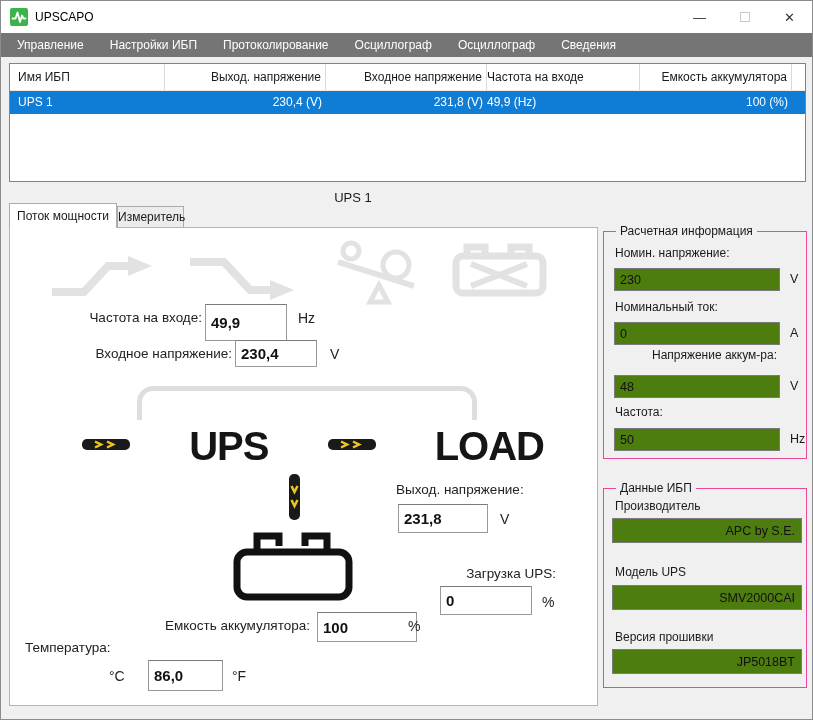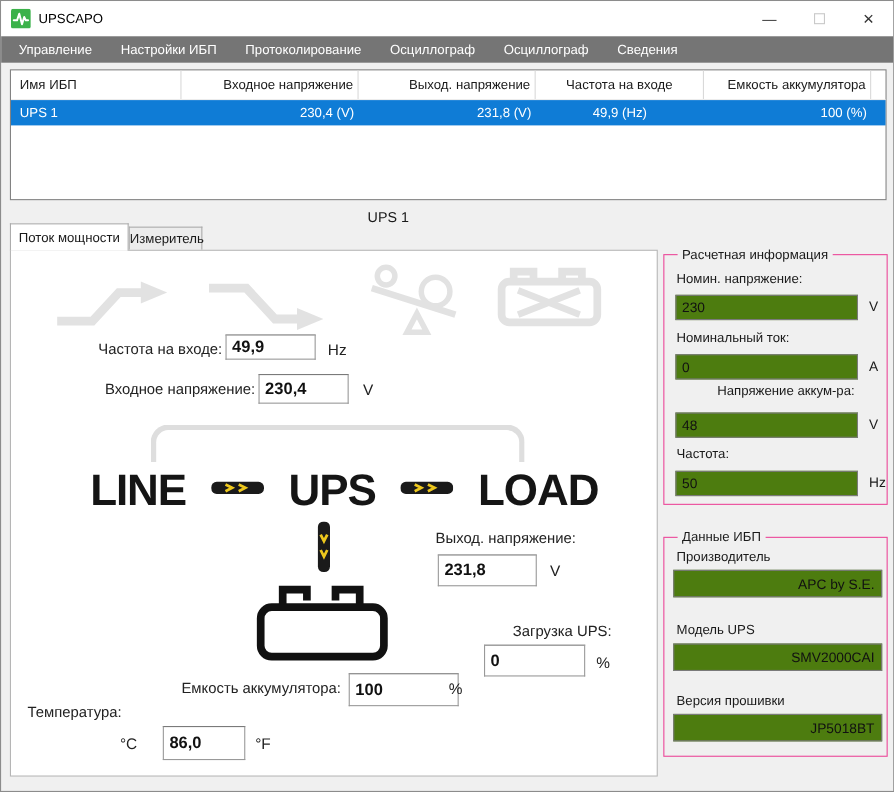--- a/index.html
+++ b/index.html
@@ -24,21 +24,21 @@
   
   .upstable { position:absolute; left:8px; top:62px; width:797px; height:119px;
               background:#ffffff; border:1px solid #828282; }
   .thead { display:flex; height:27px; border-bottom:1px solid #ececec; }
   .th { font-size:12px; color:#1a1a1a; line-height:26px; border-right:1px solid #d9d9d9; }
   .trow { display:flex; height:23px; background:#0f7cd6; }
   .td { font-size:12px; color:#ffffff; line-height:23px; }
   .c1 { width:155px; text-align:left;  padding-left:8px;  }
   .c2 { width:161px; text-align:right; padding-right:4px; }
   .c3 { width:161px; text-align:right; padding-right:4px; }
-  .c4 { width:153px; text-align:center; padding-right:0; }
+  .c4 { width:153px; text-align:left; padding-right:0; }
   .c5 { width:152px; text-align:right; padding-right:4px; }
   
   .upslabel { position:absolute; left:272px; top:189px; width:160px; text-align:center;
               font-size:13px; color:#1a1a1a; }
   .tab { position:absolute; font-size:12px; color:#1a1a1a; text-align:center;
          border:1px solid #acacac; border-bottom:none; }
   .tab.active { left:8px; top:202px; width:108px; height:25px; background:#ffffff;
                 z-index:3; line-height:24px; }
   .tab.inactive { left:116px; top:205px; width:67px; height:22px; background:#ececec;
                   z-index:1; line-height:21px; }
@@ -98,22 +98,22 @@
     <span class="menuitem">Настройки ИБП</span>
     <span class="menuitem">Протоколирование</span>
     <span class="menuitem">Осциллограф</span>
     <span class="menuitem">Осциллограф</span>
     <span class="menuitem">Сведения</span>
   </div>
 
   <div class="upstable">
     <div class="thead">
       <div class="th c1">Имя ИБП</div>
+      <div class="th c3">Выход. напряжение</div>
       <div class="th c2">Входное напряжение</div>
-      <div class="th c3">Выход. напряжение</div>
       <div class="th c4">Частота на входе</div>
       <div class="th c5">Емкость аккумулятора</div>
     </div>
     <div class="trow">
       <div class="td c1">UPS 1</div>
       <div class="td c2">230,4 (V)</div>
       <div class="td c3">231,8 (V)</div>
       <div class="td c4">49,9 (Hz)</div>
       <div class="td c5">100 (%)</div>
     </div>
@@ -150,31 +150,30 @@
       <svg width="100" height="58" viewBox="0 0 100 58">
         <rect x="6" y="16" width="87" height="37" rx="7" fill="none" stroke="#e2e2e2" stroke-width="7"></rect>
         <polyline points="17,15 17,7 35,7 35,15" fill="none" stroke="#e2e2e2" stroke-width="7"></polyline>
         <polyline points="61,15 61,7 79,7 79,15" fill="none" stroke="#e2e2e2" stroke-width="7"></polyline>
         <line x1="21" y1="24" x2="77" y2="46" stroke="#e2e2e2" stroke-width="6"></line>
         <line x1="77" y1="24" x2="21" y2="46" stroke="#e2e2e2" stroke-width="6"></line>
       </svg>
     </span>
 
     <div class="abs flabel" style="left:20px; top:82px; width:172px; text-align:right;">Частота на входе:</div>
-    <input class="vbox" style="left: 195px; top: 76px; width: 82px; height: 23px;" readonly="" value="49,9">
+    <input class="vbox" style="left: 195px; top: 76px; width: 82px; height: 37px;" readonly="" value="49,9">
     <div class="vunit" style="left:288px; top:82px;">Hz</div>
 
     <div class="abs flabel" style="left:20px; top:118px; width:202px; text-align:right;">Входное напряжение:</div>
     <input class="vbox" style="left: 225px; top: 112px; width: 82px; height: 27px;" readonly="" value="230,4">
     <div class="vunit" style="left:320px; top:118px;">V</div>
 
     <div class="bracket"></div>
 
     <div class="diagrow">
-      <span class="bigword">LINE</span>
       <span>
         <svg width="48" height="13" viewBox="0 0 48 13">
           <rect x="0" y="1" width="48" height="11" rx="5" fill="#1a1a1a"></rect>
           <polyline points="13,3.5 19,6.5 13,9.5" fill="none" stroke="#edc71d" stroke-width="2.5"></polyline>
           <polyline points="25,3.5 31,6.5 25,9.5" fill="none" stroke="#edc71d" stroke-width="2.5"></polyline>
         </svg>
       </span>
       <span class="bigword">UPS</span>
       <span>
         <svg width="48" height="13" viewBox="0 0 48 13">

